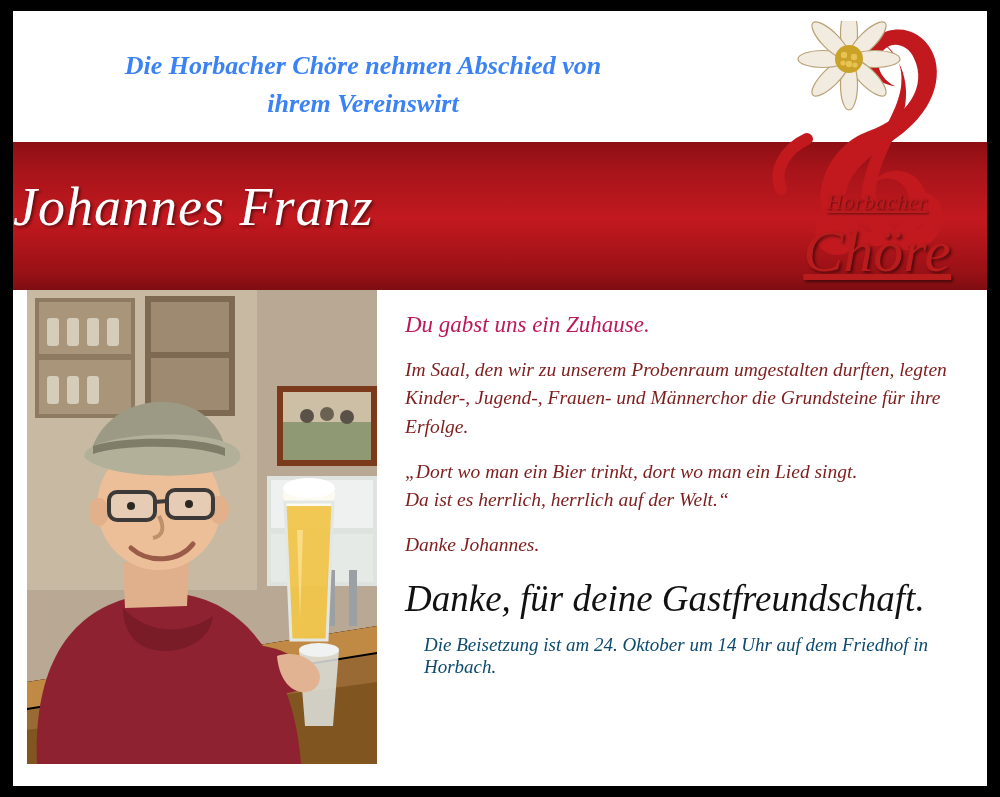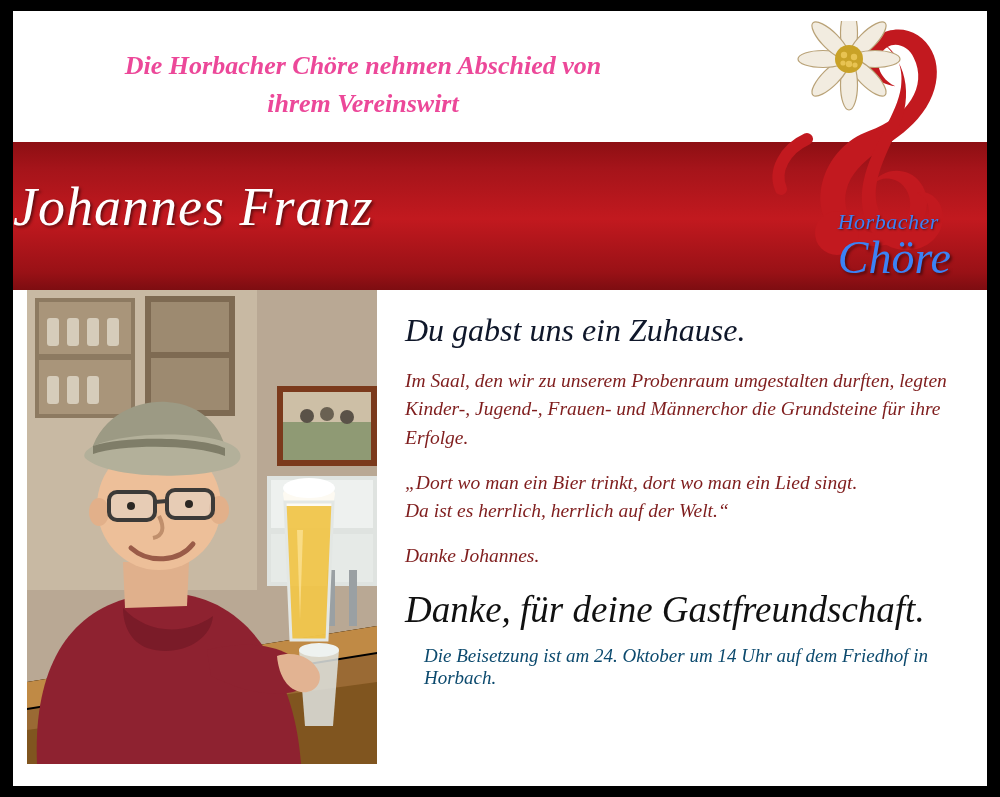--- a/index.html
+++ b/index.html
@@ -27,21 +27,21 @@
   }
   .header-text {
     position: absolute;
     left: 0;
     top: 36px;
     width: 700px;
     text-align: center;
     font-size: 26px;
     font-weight: bold;
     font-style: italic;
-    color: #ec4899;
+    color: #3b82f6;
     line-height: 1.45;
   }
   
   .red-band {
     position: relative;
     height: 148px;
     background: linear-gradient(to bottom, #8d0f13 0%, #a5141a 18%, #c2191f 52%, #991116 88%, #7d0d11 100%);
   }
   .deceased-name {
     position: absolute;
@@ -63,37 +63,38 @@
     width: 290px;
     height: 270px;
     z-index: 40;
     pointer-events: none;
   }
   .logo svg { display:block; }
   .logo-wordmark {
     position: absolute;
     right: 28px;
     bottom: 10px;
-    text-align: left;
-    color: #3b82f6;
+    text-align: center;
+    color: #b91c1c;
     line-height: 1;
+    text-decoration: underline;
   }
   .logo-wordmark .small {
     font-size: 22px;
     font-style: italic;
     letter-spacing: .5px;
     text-shadow: 1px 1px 2px rgba(0,0,0,.5);
     display:block;
   }
   .logo-wordmark .big {
-    font-size: 46px;
+    font-size: 60px;
     font-style: italic;
     text-shadow: 2px 2px 3px rgba(0,0,0,.5);
     display:block;
-    margin-top: 2px;
+    margin-top: 8px;
   }
   
   .body-area {
     position: relative;
     height: 496px;
     background: #fff;
   }
   .photo {
     position: absolute;
     left: 14px;
@@ -104,23 +105,23 @@
     background: #6a4b33;
   }
   .photo svg { display:block; }
   .text-col {
     position: absolute;
     left: 392px;
     top: 22px;
     width: 560px;
   }
   .lead {
-    font-size: 32px;
-    font-style: italic;
-    color: #0f172a;
+    font-size: 23px;
+    font-style: italic;
+    color: #be185d;
     margin-bottom: 18px;
   }
   .para {
     font-size: 19.5px;
     font-style: italic;
     color: #7f1d1d;
     line-height: 1.45;
     margin-bottom: 17px;
   }
   .big-line {

